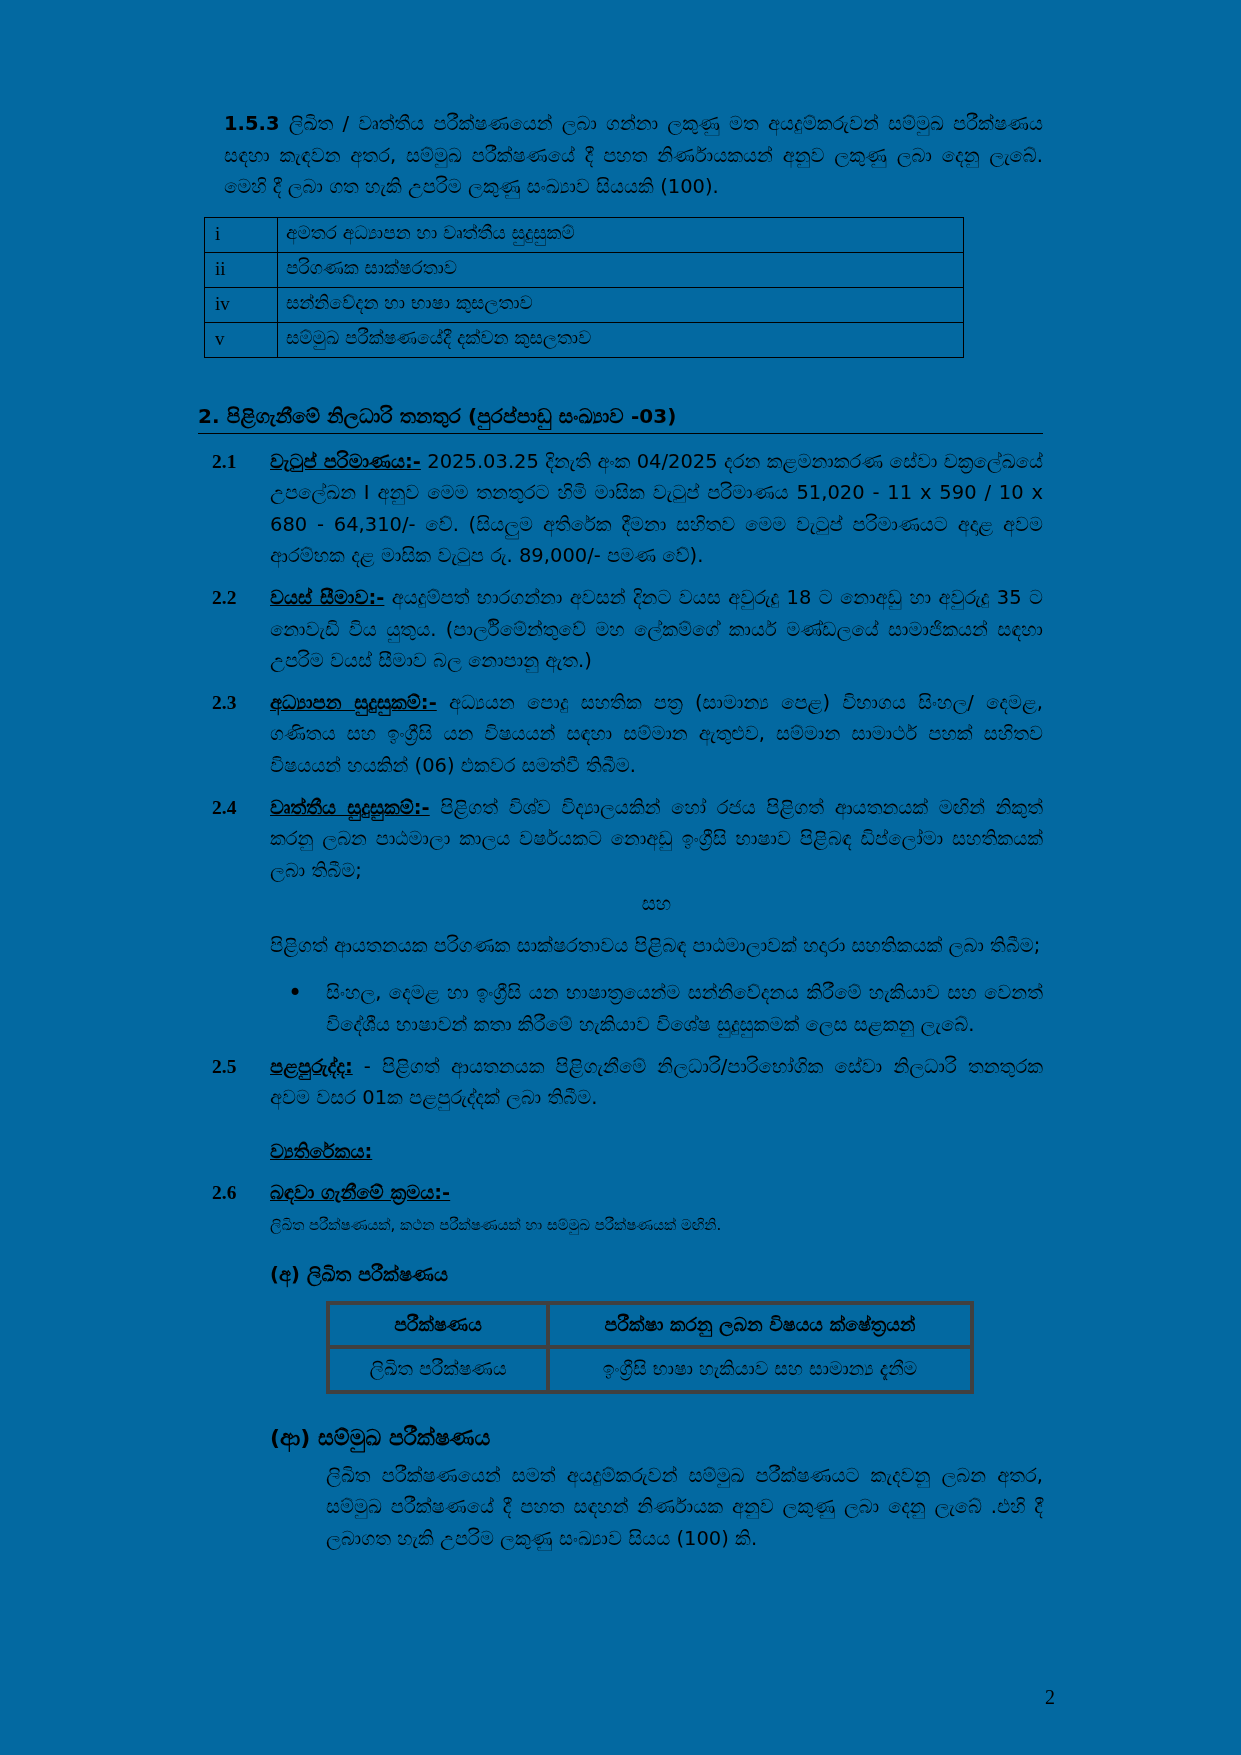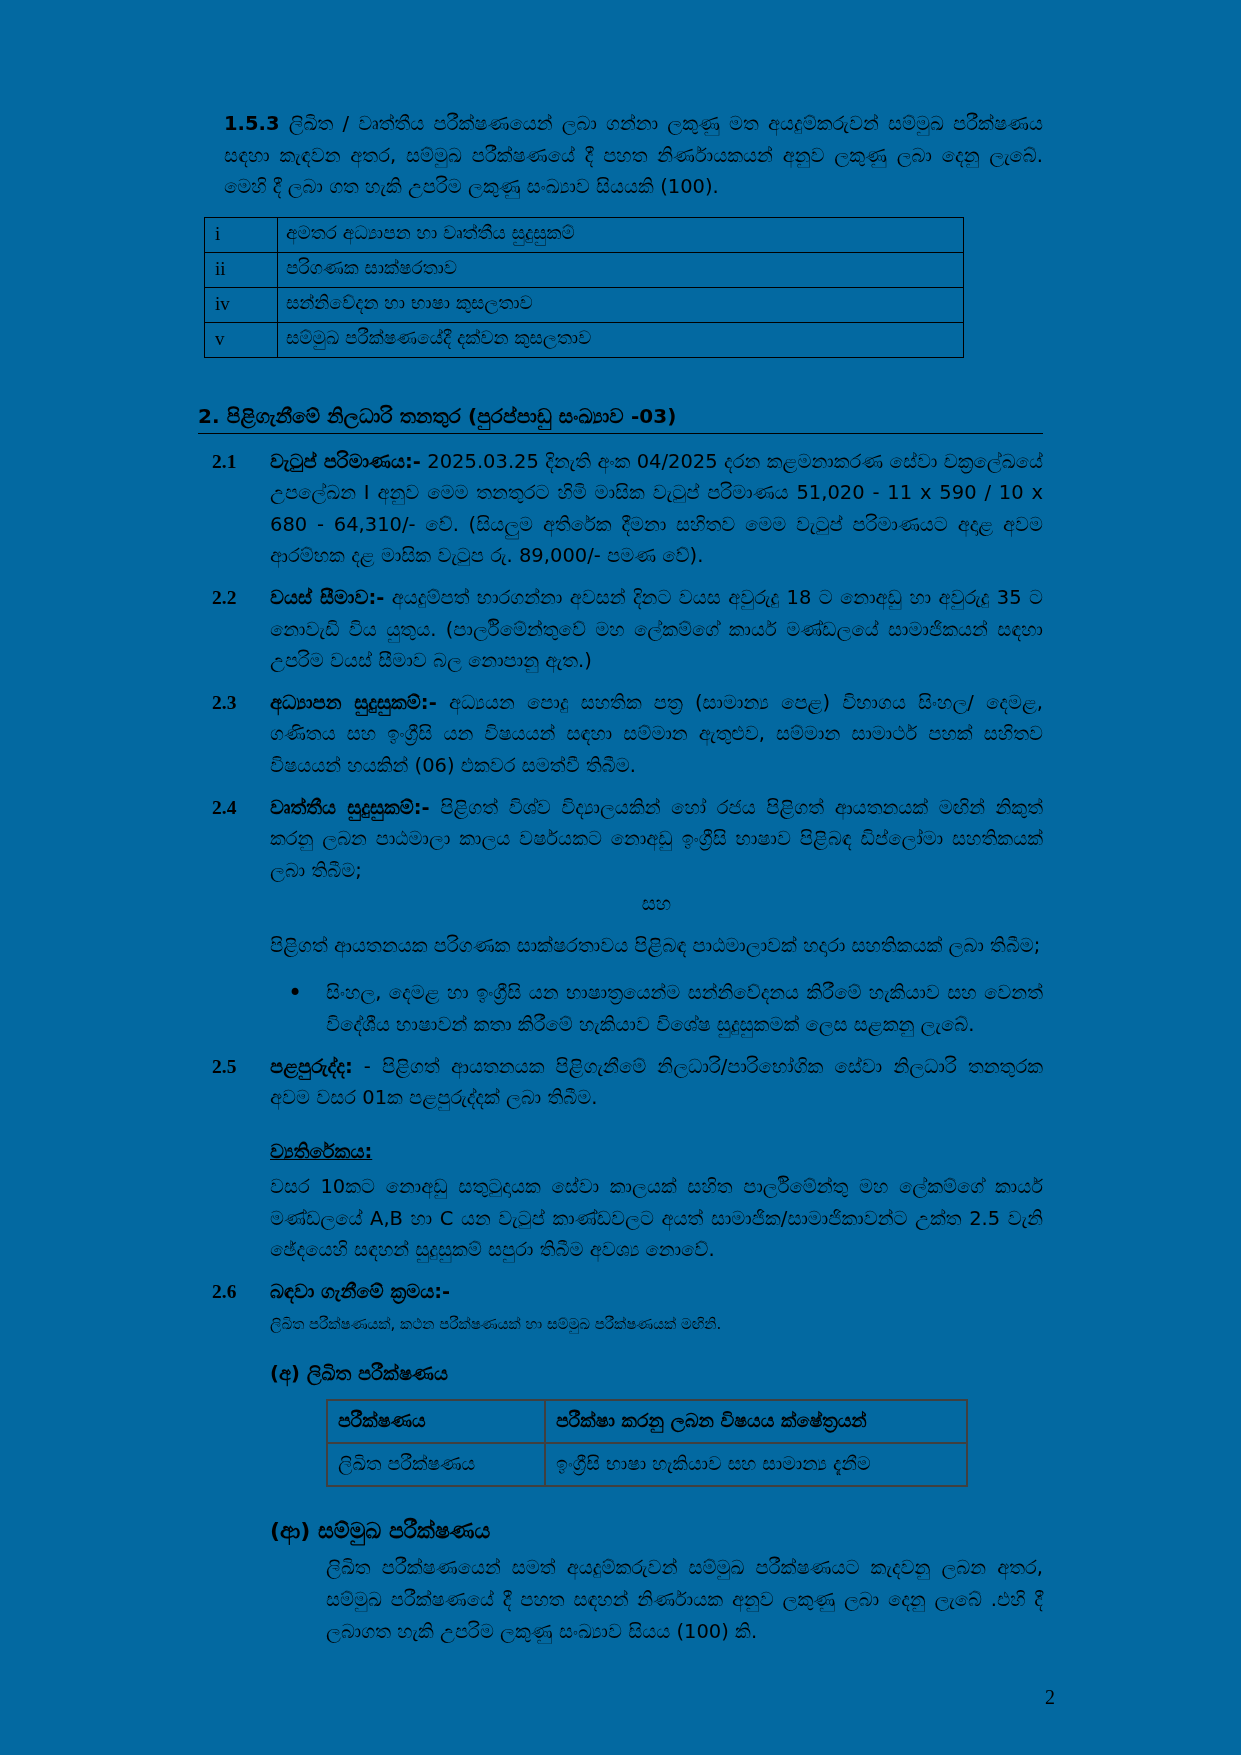--- a/index.html
+++ b/index.html
@@ -82,21 +82,21 @@
     padding-left: 14px;
     box-sizing: border-box;
     line-height: 1.62;
   }
   .item .body {
     flex: 1 1 auto;
     font-size: 19.5px;
     line-height: 1.62;
     text-align: justify;
   }
-  .item .body b { font-weight: bold; }
+  .item .body b { font-weight: bold; text-decoration: underline; }
 
   .center-word {
     display: block;
     text-align: center;
     margin: 2px 0 2px 0;
   }
   .sub-block {
     margin-top: 10px;
     text-align: justify;
   }
@@ -140,22 +140,23 @@
   }
 
   
   .exam-wrap { margin-top: 10px; padding-left: 56px; }
   table.examtable {
     border-collapse: collapse;
     table-layout: fixed;
   }
   table.examtable th,
   table.examtable td {
-    border: 2px solid #404040;
+    border: 4px solid #404040;
     font-size: 19px;
+    text-align: center;
     padding: 7px 10px 9px 10px;
     line-height: 1.3;
   }
   table.examtable th { font-weight: bold; }
   table.examtable .c1 { width: 196px; }
   table.examtable .c2 { width: 400px; }
 
   .after-table { margin-top: 26px; }
   .after-table .lbl { font-weight: bold; font-size: 22px; }
   .after-table .txt {
@@ -238,21 +239,20 @@
         <li>සිංහල, දෙමළ හා ඉංග්‍රීසි යන භාෂාත්‍රයෙන්ම සන්නිවේදනය කිරීමේ හැකියාව සහ වෙනත් විදේශීය භාෂාවන් කතා කිරීමේ හැකියාව විශේෂ සුදුසුකමක් ලෙස සළකනු ලැබේ.</li>
       </ul>
     </div>
   </div>
 
   <div class="item">
     <div class="idx">2.5</div>
     <div class="body">
       <b>පළපුරුද්ද:</b><span> - පිළිගත් ආයතනයක පිළිගැනීමේ නිලධාරි/පාරිභෝගික සේවා නිලධාරි තනතුරක අවම වසර 01ක පළපුරුද්දක් ලබා තිබීම.</span>
       <div class="note-head">ව්‍යතිරේකය:</div>
-      <div class="note-body">වසර 10කට නොඅඩු සතුටුදායක සේවා කාලයක් සහිත පාර්ලිමේන්තු මහ ලේකම්ගේ කාර්ය මණ්ඩලයේ A,B හා C යන වැටුප් කාණ්ඩවලට අයත් සාමාජික/සාමාජිකාවන්ට උක්ත 2.5 වැනි ඡේදයෙහි සඳහන් සුදුසුකම් සපුරා තිබීම අවශ්‍ය නොවේ.</div>
     </div>
   </div>
 
   <div class="item">
     <div class="idx">2.6</div>
     <div class="body">
       <b>බඳවා ගැනීමේ ක්‍රමය:-</b>
       <div class="sub-line">ලිඛිත පරීක්ෂණයක්, කථන පරීක්ෂණයක් හා සම්මුඛ පරීක්ෂණයක් මඟිනි.</div>
 
       

